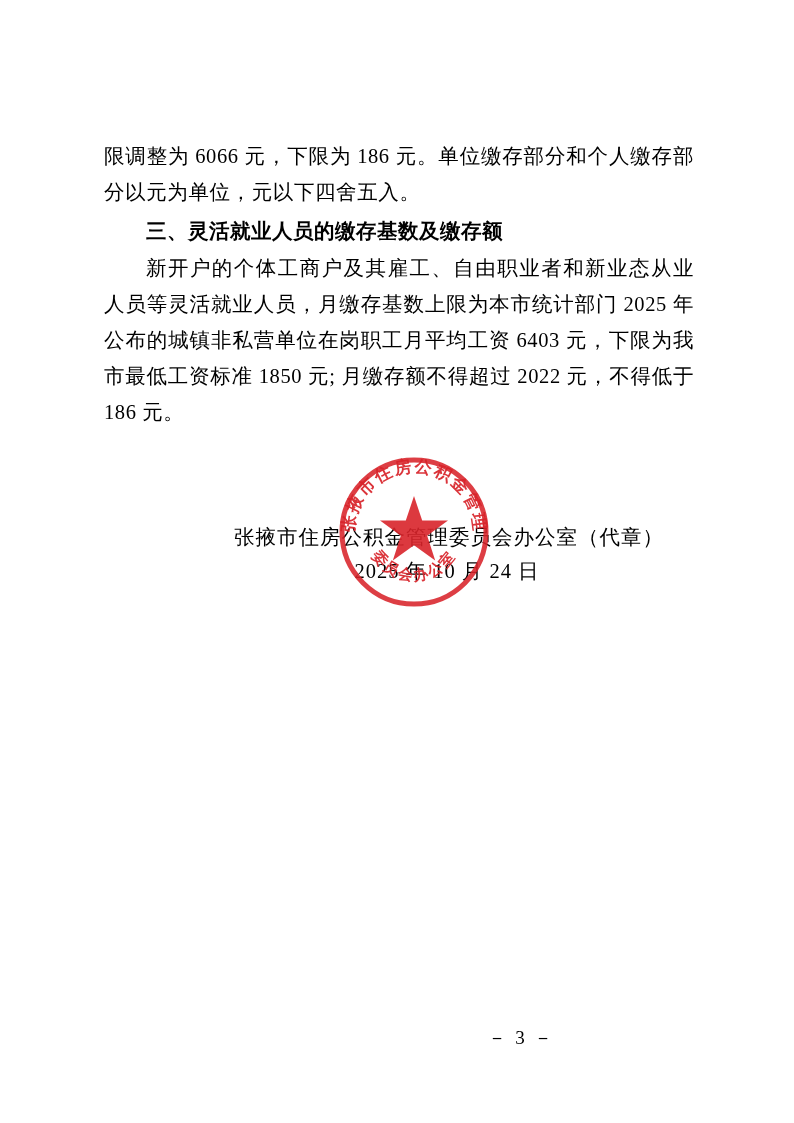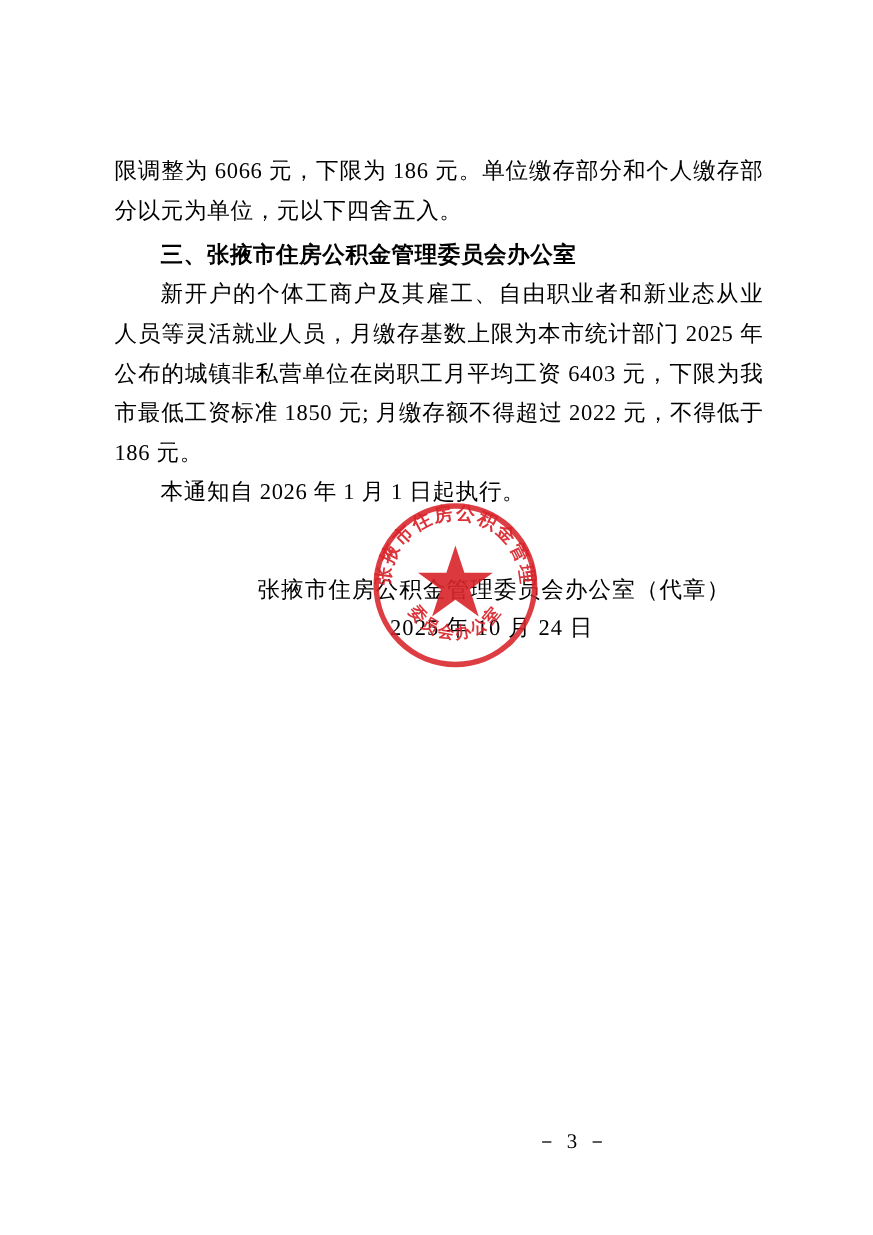--- a/index.html
+++ b/index.html
@@ -88,23 +88,22 @@
   }
 </style>
 </head>
 <body>
 
 <div class="page">
 
   <div class="body-block">
     <p class="para">限调整为 6066 元，下限为 186 元。单位缴存部分和个人缴存部分以元为单位，元以下四舍五入。</p>
     <div class="gap-small"></div>
-    <h2 class="section-heading">三、张掖市住房公积金管理委员会办公室</h2>
+    <h2 class="section-heading">三、灵活就业人员的缴存基数及缴存额</h2>
     <p class="para indent">新开户的个体工商户及其雇工、自由职业者和新业态从业人员等灵活就业人员，月缴存基数上限为本市统计部门 2025 年公布的城镇非私营单位在岗职工月平均工资 6403 元，下限为我市最低工资标准 1850 元; 月缴存额不得超过 2022 元，不得低于 186 元。</p>
-    <p class="para indent">本通知自 2026 年 1 月 1 日起执行。</p>
   </div>
 
   <div class="signature-block">
     <div class="sig-line sig-org">张掖市住房公积金管理委员会办公室（代章）</div>
     <div class="sig-line sig-date">2025 年 10 月 24 日</div>
   </div>
 
   <svg class="seal" viewBox="0 0 152 152" xmlns="http://www.w3.org/2000/svg">
     <circle cx="76" cy="76" r="72" fill="none" stroke="#d8232a" stroke-width="5" opacity="0.88"></circle>
     <path d="M76 40 L84.2 64.6 L110 64.6 L89.2 79.8 L97.2 104.4 L76 89.2 L54.8 104.4 L62.8 79.8 L42 64.6 L67.8 64.6 Z" fill="#d8232a" opacity="0.9"></path>

